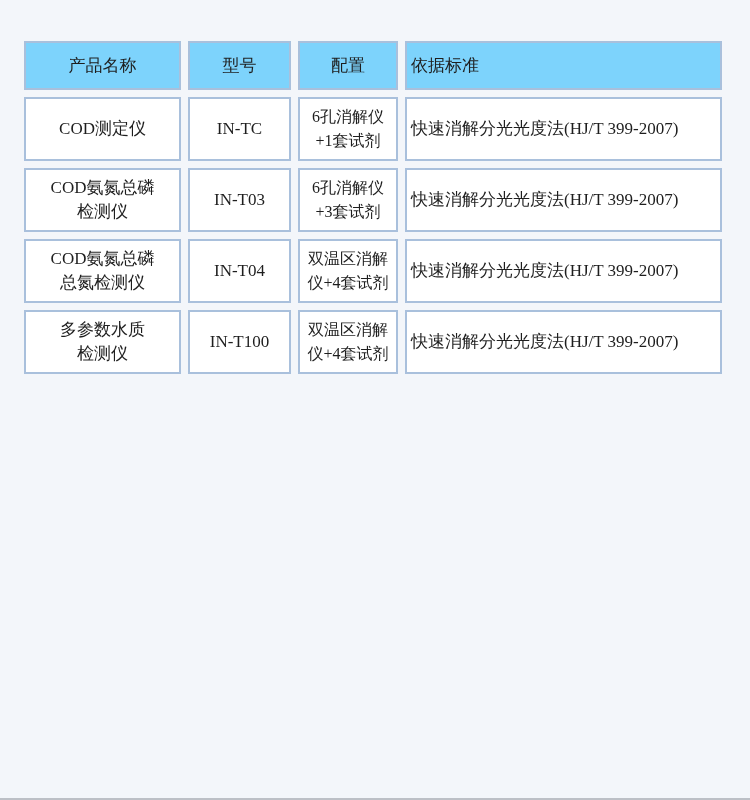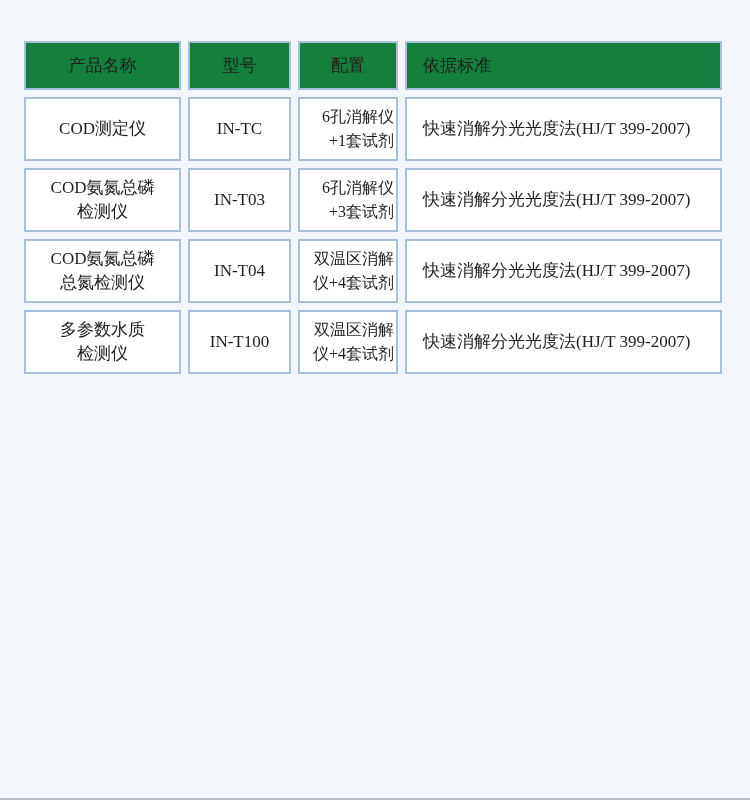--- a/index.html
+++ b/index.html
@@ -23,36 +23,36 @@
   .spec-table th, .spec-table td {
     border: 2px solid #a9c0dc;
     vertical-align: middle;
     text-align: center;
     white-space: pre-line;
     line-height: 24px;
     font-size: 17px;
     font-weight: normal;
   }
   .spec-table th {
-    background: #15803d;
+    background: #7dd3fc;
     height: 49px;
   }
   .spec-table td {
     background: #ffffff;
     height: 64px;
   }
   .col-name     { width: 157px; }
   .col-model    { width: 103px; }
   .col-config   { width: 100px; }
   .col-standard { width: 317px; }
-  .spec-table td.c-config { font-size: 16px; padding: 0 2px; text-align: right; }
+  .spec-table td.c-config { font-size: 16px; padding: 0 2px; }
   .spec-table th.h-standard,
   .spec-table td.c-standard {
     text-align: left;
-    padding-left: 16px;
+    padding-left: 4px;
     padding-right: 6px;
   }
   .bottom-edge {
     position: absolute;
     left: 0; bottom: 0;
     width: 100%; height: 2px;
     background: #bcc0c6;
   }
 </style>
 </head>

